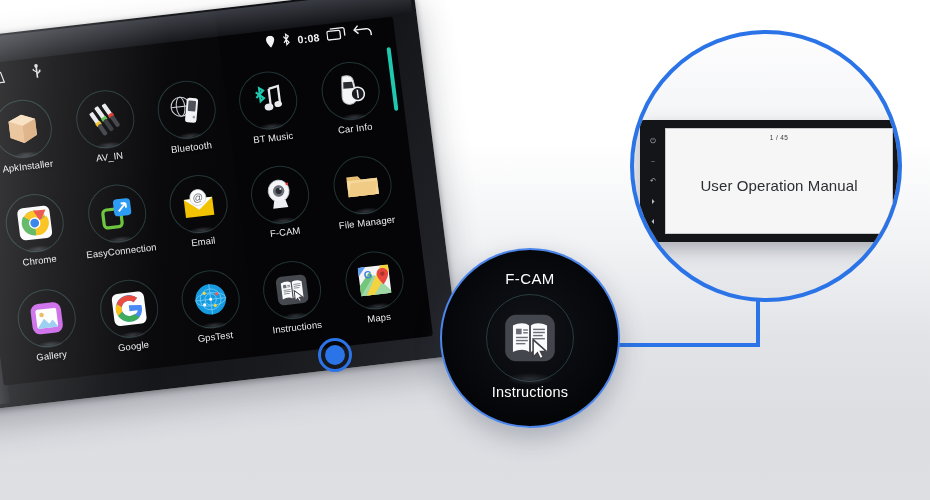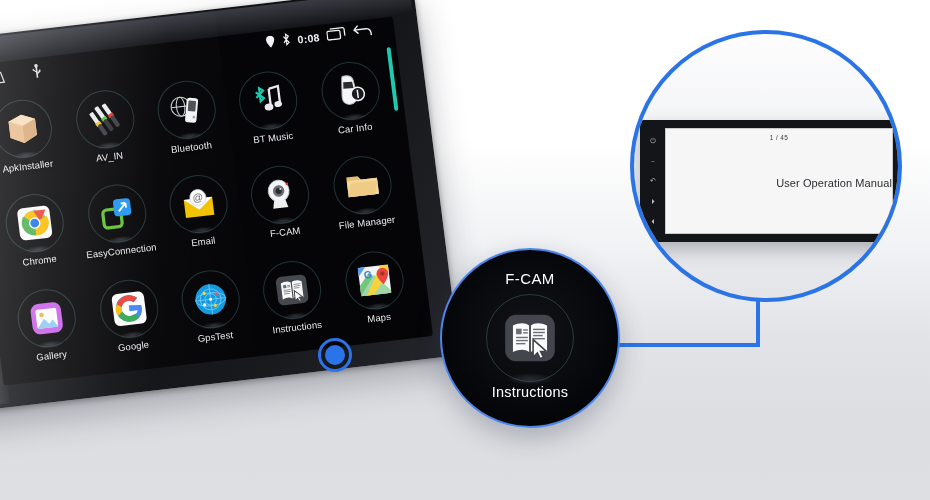--- a/index.html
+++ b/index.html
@@ -104,22 +104,22 @@
   .mini-rail span{color:#b9bcc4;font-size:7px;line-height:1;}
   .mini-screen{
     position:absolute;left:25px;top:8px;width:228px;height:106px;
     background:#f6f6f6;border:1px solid #c9cace;box-sizing:border-box;
   }
   .mini-page-count{
     position:absolute;top:5px;left:0;width:100%;text-align:center;
     font-size:6.5px;color:#3a3b40;letter-spacing:0.4px;
   }
   .mini-title{
-    position:absolute;top:48px;left:0;width:100%;text-align:right;
-    font-size:11px;color:#2d2e33;letter-spacing:0.1px;
+    position:absolute;top:48px;left:0;width:100%;text-align:center;
+    font-size:15px;color:#2d2e33;letter-spacing:0.1px;
   }
 
   
   #mid-callout{
     position:absolute;left:440px;top:248px;width:180px;height:180px;
     border-radius:50%;
     background:radial-gradient(circle at 50% 46%,#121318 0%,#06070a 62%,#000000 100%);
     border:2px solid #4d86ea;
     box-sizing:border-box;
     display:flex;flex-direction:column;align-items:center;justify-content:center;

